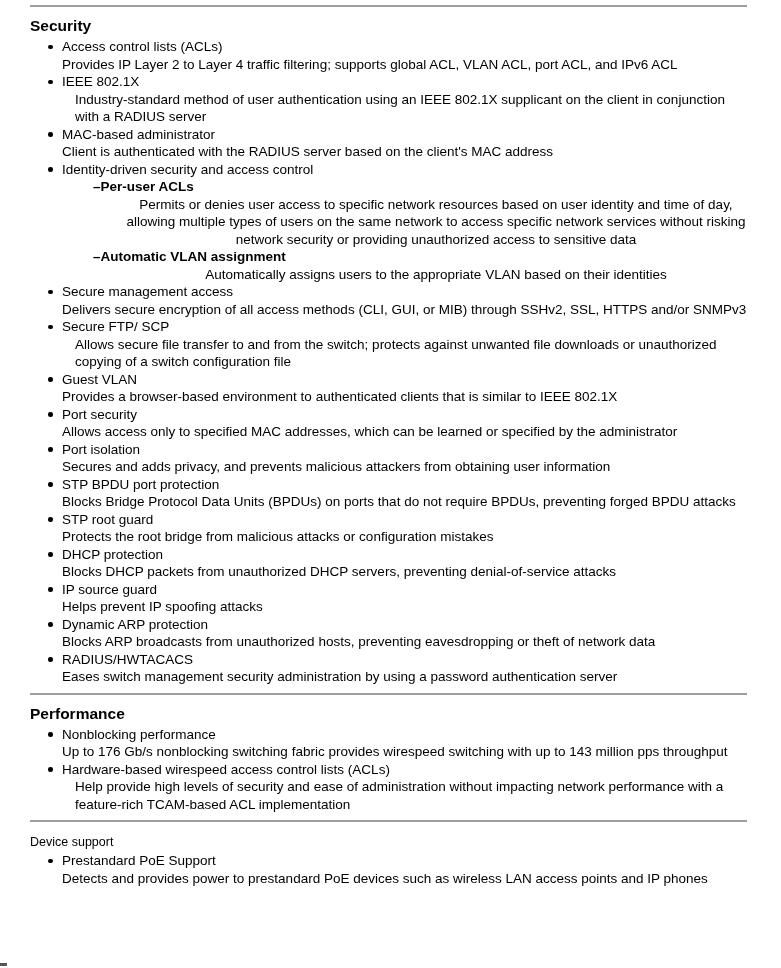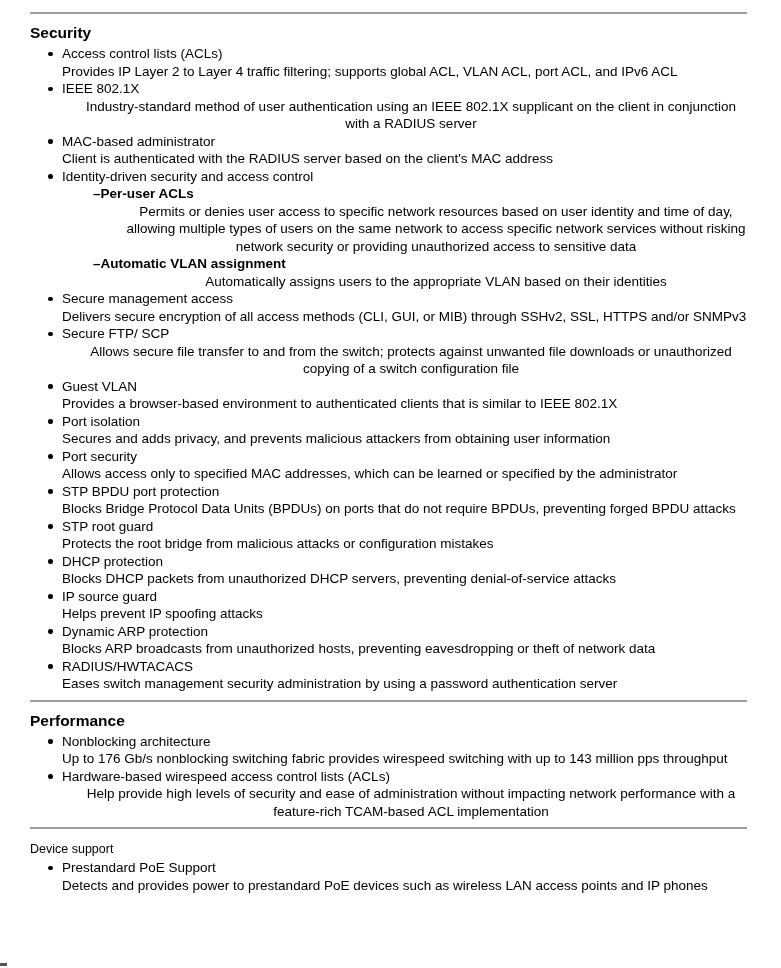--- a/index.html
+++ b/index.html
@@ -11,21 +11,21 @@
     color: #000000;
     font-family: "Liberation Sans", sans-serif;
     font-size: 13.5px;
     line-height: 17.5px;
     overflow: hidden;
   }
   .page {
     position: relative;
     width: 781px;
     height: 968px;
-    padding: 12px 34px 0 30px;
+    padding: 5px 34px 0 30px;
   }
   .rule {
     height: 2px;
     background: #9e9e9e;
     width: 100%;
   }
   .section-rule { margin-top: 7px; }
   .heading-large {
     font-size: 15.5px;
     font-weight: bold;
@@ -42,21 +42,21 @@
   .bullet {
     position: absolute;
     left: 18px;
     top: 6.5px;
     width: 4.5px;
     height: 4.5px;
     border-radius: 50%;
     background: #000;
   }
   .item-title { font-weight: normal; }
-  .item-desc.indent { padding-left: 13px; text-align: center; }
+  .item-desc.indent { padding-left: 13px; }
   .subitem { margin-left: 31px; }
   .subitem-title { font-weight: bold; }
   .dash { font-weight: bold; }
   .subitem-desc { padding-left: 32px; text-align: center; }
   .corner-artifact {
     position: absolute;
     left: 0;
     bottom: 2px;
     width: 7px;
     height: 3px;
@@ -109,27 +109,27 @@
             <div class="item-title">Secure FTP/ SCP</div>
             <div class="item-desc indent">Allows secure file transfer to and from the switch; protects against unwanted file downloads or unauthorized copying of a switch configuration file</div>
           </div>
           <div class="item">
             <span class="bullet"></span>
             <div class="item-title">Guest VLAN</div>
             <div class="item-desc">Provides a browser-based environment to authenticated clients that is similar to IEEE 802.1X</div>
           </div>
           <div class="item">
             <span class="bullet"></span>
-            <div class="item-title">Port isolation</div>
-            <div class="item-desc">Secures and adds privacy, and prevents malicious attackers from obtaining user information</div>
+            <div class="item-title">Port security</div>
+            <div class="item-desc">Allows access only to specified MAC addresses, which can be learned or specified by the administrator</div>
           </div>
           <div class="item">
             <span class="bullet"></span>
-            <div class="item-title">Port security</div>
-            <div class="item-desc">Allows access only to specified MAC addresses, which can be learned or specified by the administrator</div>
+            <div class="item-title">Port isolation</div>
+            <div class="item-desc">Secures and adds privacy, and prevents malicious attackers from obtaining user information</div>
           </div>
           <div class="item">
             <span class="bullet"></span>
             <div class="item-title">STP BPDU port protection</div>
             <div class="item-desc">Blocks Bridge Protocol Data Units (BPDUs) on ports that do not require BPDUs, preventing forged BPDU attacks</div>
           </div>
           <div class="item">
             <span class="bullet"></span>
             <div class="item-title">STP root guard</div>
             <div class="item-desc">Protects the root bridge from malicious attacks or configuration mistakes</div>
@@ -155,21 +155,21 @@
             <div class="item-desc">Eases switch management security administration by using a password authentication server</div>
           </div>
         </div>
       </section>
       <div class="rule section-rule" style="background: rgb(158, 158, 158);"></div>
       <section class="section">
         <div class="heading-large">Performance</div>
         <div class="feature-list">
           <div class="item">
             <span class="bullet"></span>
-            <div class="item-title">Nonblocking architecture</div>
+            <div class="item-title">Nonblocking performance</div>
             <div class="item-desc">Up to 176 Gb/s nonblocking switching fabric provides wirespeed switching with up to 143 million pps throughput</div>
           </div>
           <div class="item">
             <span class="bullet"></span>
             <div class="item-title">Hardware-based wirespeed access control lists (ACLs)</div>
             <div class="item-desc indent">Help provide high levels of security and ease of administration without impacting network performance with a feature-rich TCAM-based ACL implementation</div>
           </div>
         </div>
       </section>
       <div class="rule section-rule" style="background: rgb(158, 158, 158);"></div>

